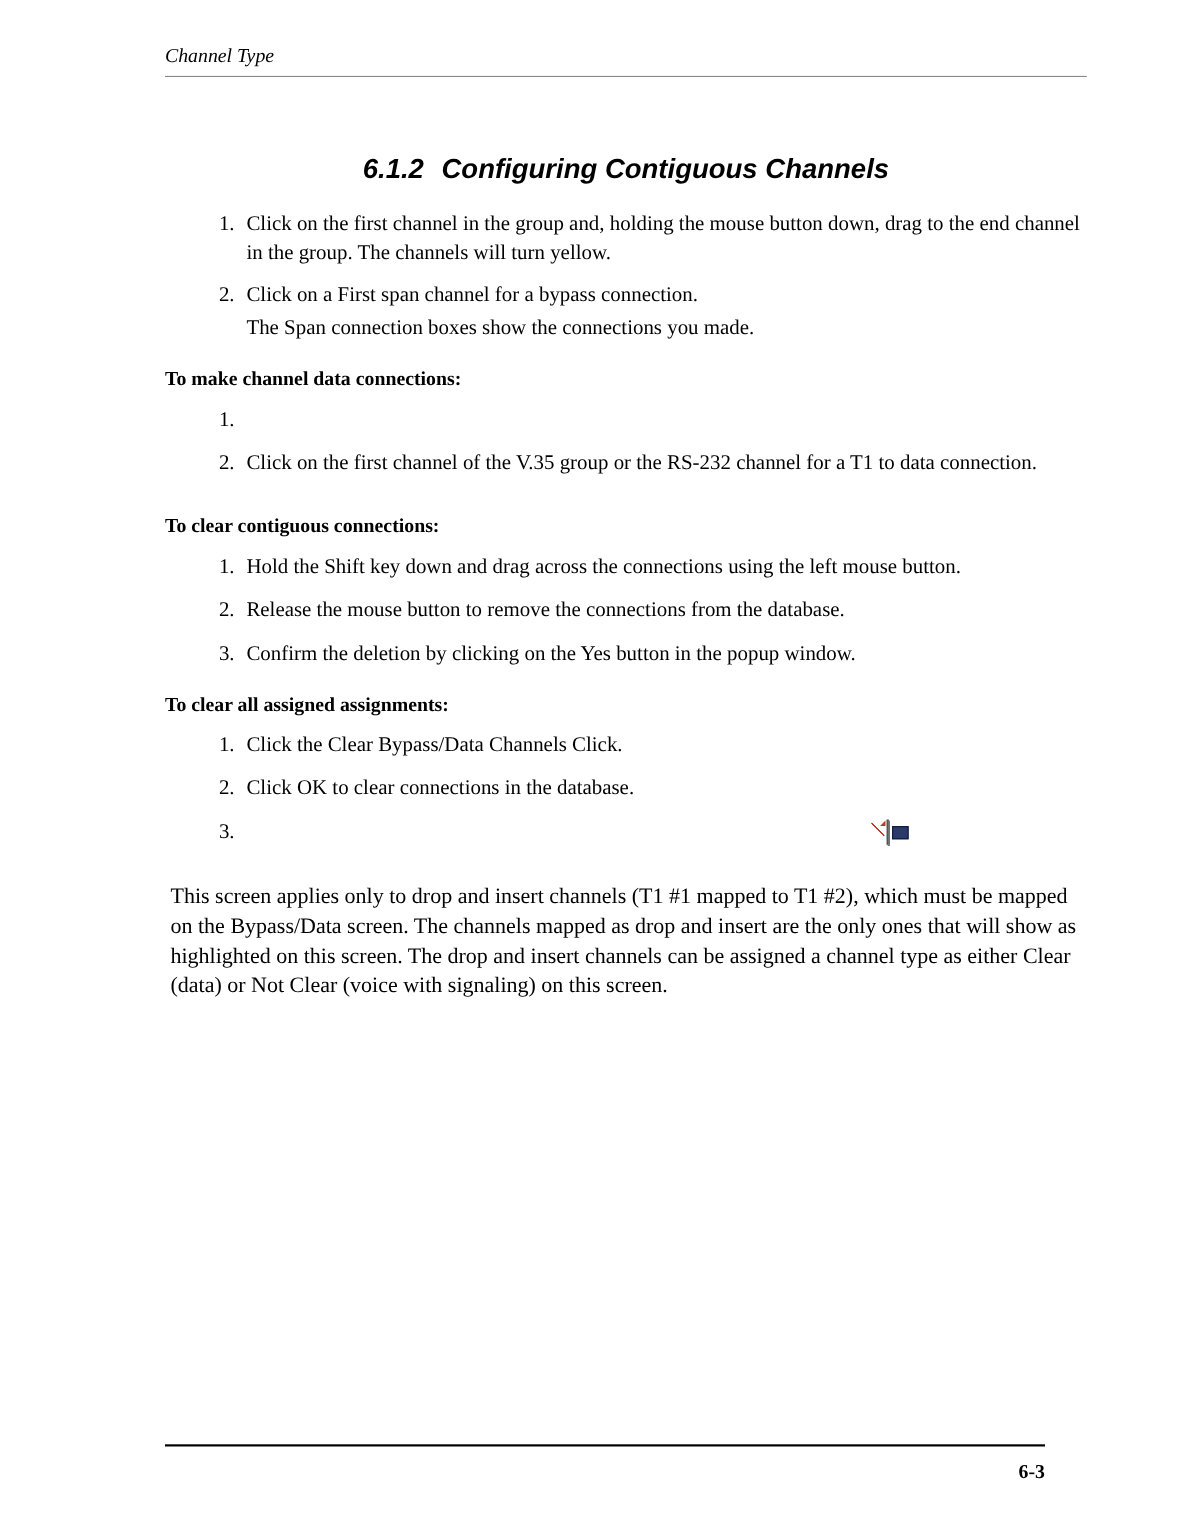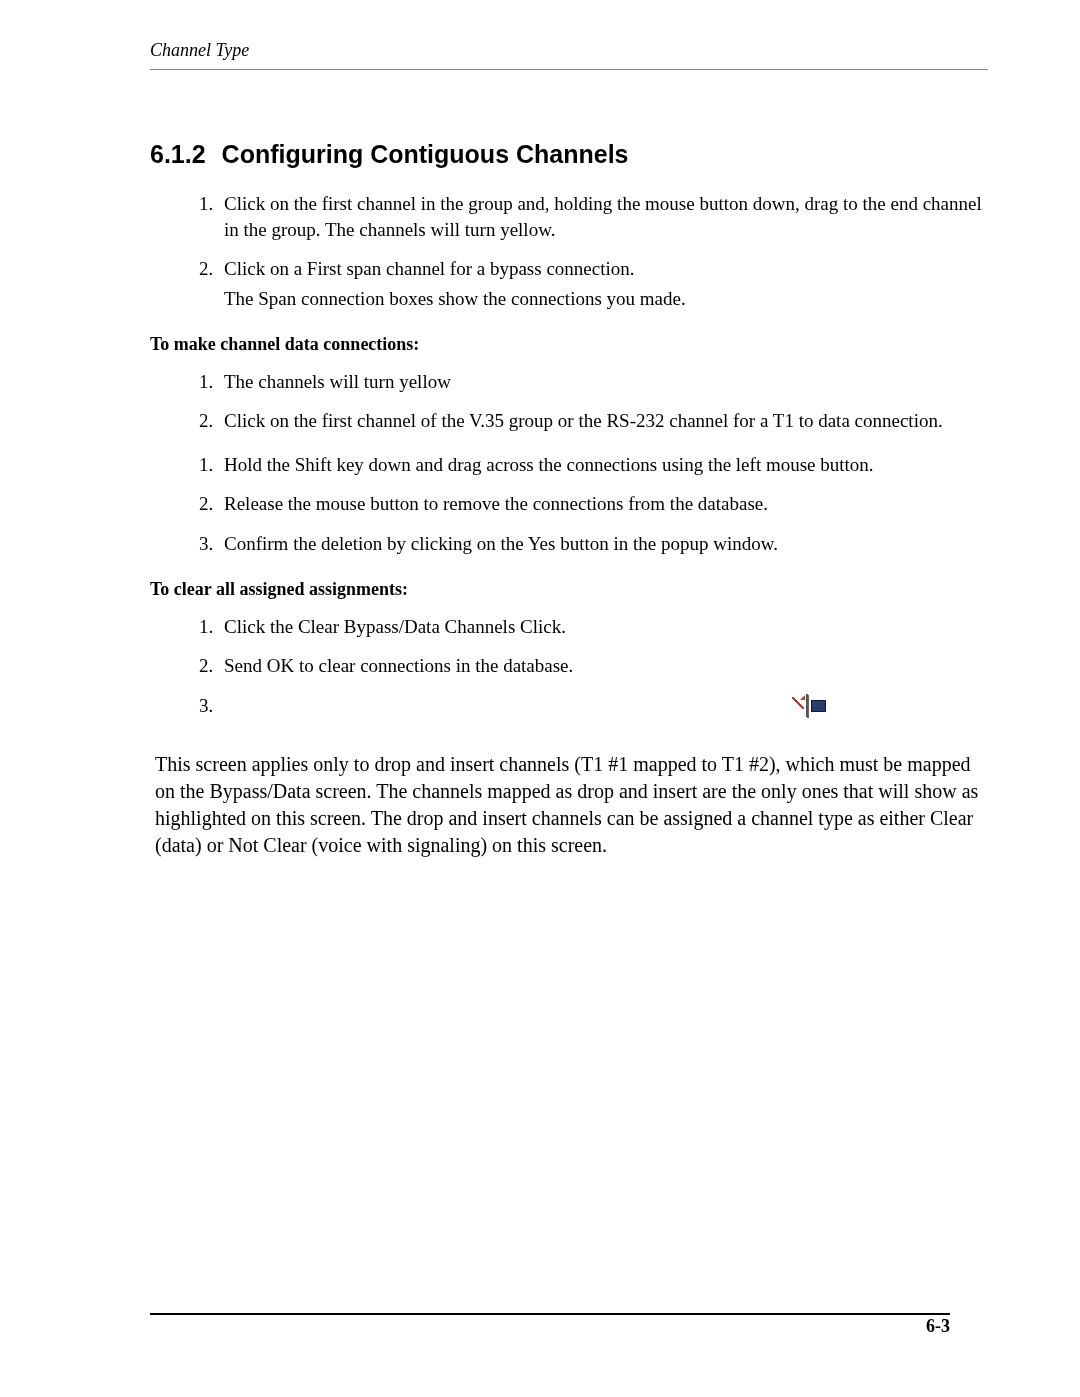--- a/index.html
+++ b/index.html
@@ -22,22 +22,24 @@
     padding-bottom: 8px;
   }
   .rule-thin {
     border: none;
     border-top: 1px solid #888;
     margin: 0 0 70px 0;
   }
   .h3 {
     font-family: Arial, Helvetica, sans-serif;
     font-weight: bold;
+    font-style: italic;
     font-size: 25px;
     margin: 0 0 22px 0;
+    text-align: center;
   }
   .h3 .num { margin-right: 16px; }
   .h2 {
     font-family: Arial, Helvetica, sans-serif;
     font-weight: bold;
     font-style: italic;
     font-size: 32px;
     margin: 70px 0 22px 0;
   }
   .h2 .num { margin-right: 18px; }
@@ -101,21 +103,21 @@
   }
   .clearfix::after { content: ""; display: block; clear: both; }
   .footer-rule {
     position: absolute;
     left: 150px; right: 130px; bottom: 82px;
     border-top: 2px solid #000;
   }
   .page-num {
     position: absolute;
     right: 130px;
-    bottom: 60px;
+    bottom: 48px;
     font-weight: bold;
     font-size: 18px;
   }
   .ui-term { font-family: "Times New Roman", Times, serif; }
 </style>
 </head>
 <body>
 
 <div class="page">
 
@@ -132,41 +134,41 @@
     </li>
     <li>
       <span>Click on a First span channel for a bypass connection.</span>
       <span class="sub">The Span connection boxes show the connections you made.</span>
     </li>
   </ol>
 
   <div class="subhead">To make channel data connections:</div>
   <ol class="steps">
     <li>
-      <span class="sub">The channels will turn yellow</span>
     </li>
     <li>
       <span>Click on the first channel of the V.35 group or the RS-232 channel for a T1 to data connection.</span>
     </li>
   </ol>
 
+  <div class="subhead" style="margin-top:34px">To clear contiguous connections:</div>
   <ol class="steps">
     <li><span>Hold the Shift key down and drag across the connections using the left mouse button.</span></li>
     <li><span>Release the mouse button to remove the connections from the database.</span></li>
     <li><span>Confirm the deletion by clicking on the Yes button in the popup window.</span></li>
   </ol>
 
   <div class="subhead">To clear all assigned assignments:</div>
 
   <ol class="steps clearfix">
     <li>
       <span>Click the </span><span class="ui-term">Clear Bypass/Data Channels</span><span> Click.</span>
     </li>
     <li>
-      <span>Send </span><span class="ui-term">OK</span><span> to clear connections in the database.</span>
+      <span>Click </span><span class="ui-term">OK</span><span> to clear connections in the database.</span>
     </li>
     <li>
       <span class="icon-wrap">
         <span class="send-icon"><span class="send-arrowhead"></span></span>
       </span>
     </li>
   </ol>
 
 
   <p class="body-para">This screen applies only to drop and insert channels (T1 #1 mapped to T1 #2), which must be mapped on the Bypass/Data screen. The channels mapped as drop and insert are the only ones that will show as highlighted on this screen. The drop and insert channels can be assigned a channel type as either Clear (data) or Not Clear (voice with signaling) on this screen.</p>

